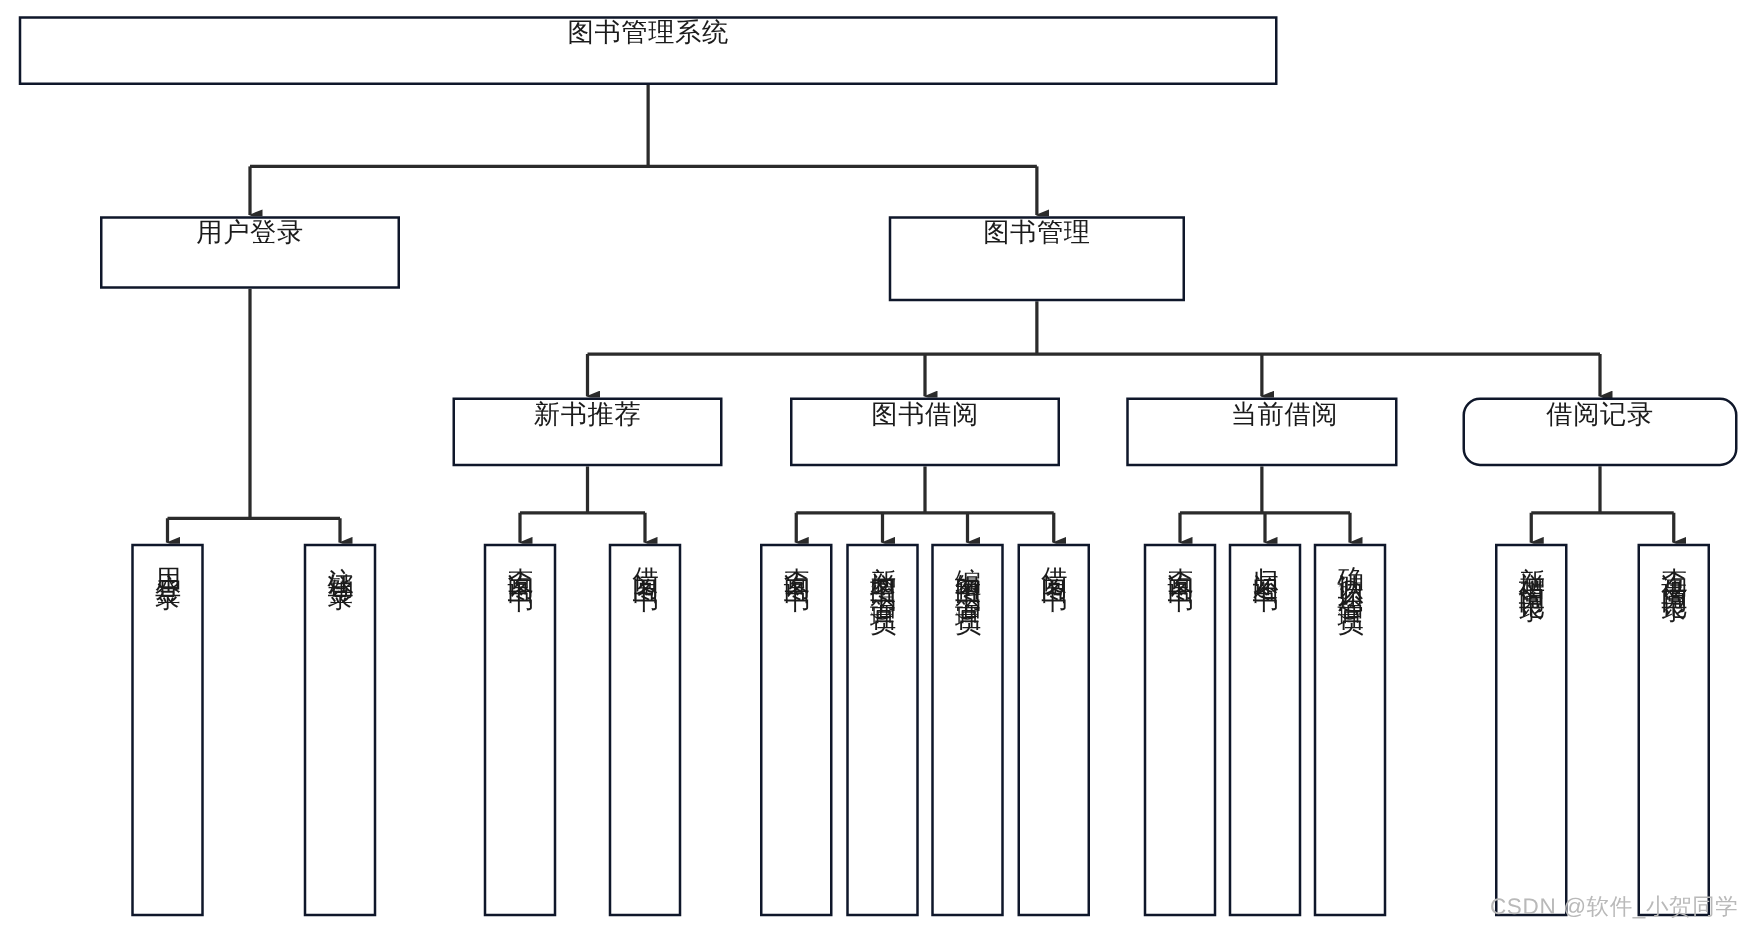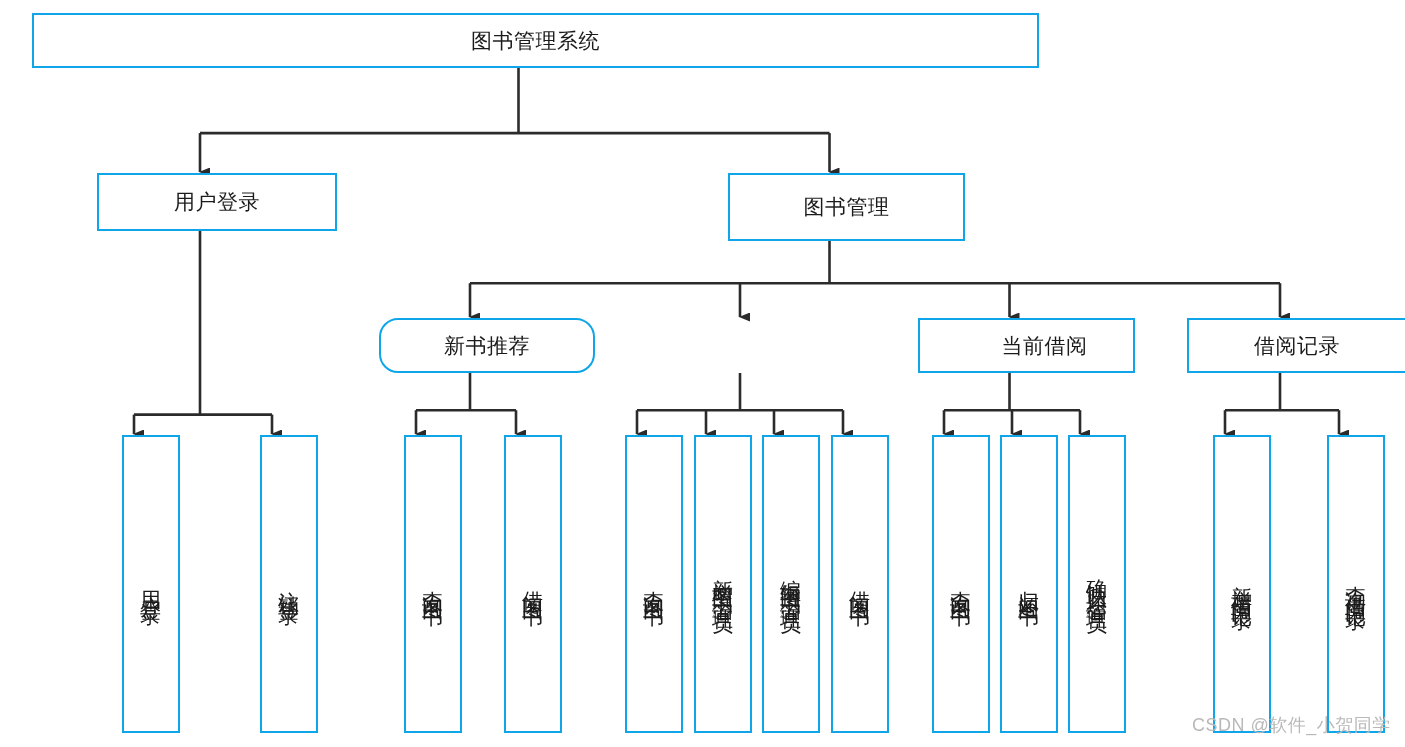--- a/index.html
+++ b/index.html
@@ -23,26 +23,24 @@
     position: absolute;
     left: 0;
     top: 0;
     width: 1405px;
     height: 747px;
   }
   .node-box {
     position: absolute;
     box-sizing: border-box;
     background: #ffffff;
-    border: 2px solid #0ea5e9;
+    border: 2px solid #0f172a;
     display: flex;
-    align-items: center;
     justify-content: center;
     overflow: hidden;
-    margin-left: 17px;
   }
   .node-label-h {
     font-size: 21px;
     color: #1b1b1b;
     line-height: 1.1;
     white-space: nowrap;
     letter-spacing: 0.5px;
   }
   .node-label-v {
     font-size: 21px;
@@ -114,27 +112,30 @@
     <span class="node-label-h">图书管理系统</span>
   </div>
 
   <div class="node-box" id="node-user-login" style="left: 80px; top: 173px; width: 240px; height: 58px;">
     <span class="node-label-h">用户登录</span>
   </div>
   <div class="node-box" id="node-book-management" style="left: 711px; top: 173px; width: 237px; height: 68px;">
     <span class="node-label-h">图书管理</span>
   </div>
 
-  <div class="node-box" id="node-new-book-recommend" style="left: 362px; top: 318px; width: 216px; height: 55px; border-radius: 19px;">
+  <div class="node-box" id="node-new-book-recommend" style="left: 362px; top: 318px; width: 216px; height: 55px;">
     <span class="node-label-h">新书推荐</span>
+  </div>
+  <div class="node-box" id="node-book-borrow" style="left: 632px; top: 318px; width: 216px; height: 55px;">
+    <span class="node-label-h">图书借阅</span>
   </div>
   <div class="node-box" id="node-current-borrow" style="left: 901px; top: 318px; width: 217px; height: 55px; padding-left: 36px;">
     <span class="node-label-h">当前借阅</span>
   </div>
-  <div class="node-box" id="node-borrow-record" style="left: 1170px; top: 318px; width: 220px; height: 55px;">
+  <div class="node-box" id="node-borrow-record" style="left: 1170px; top: 318px; width: 220px; height: 55px; border-radius: 14px;">
     <span class="node-label-h">借阅记录</span>
   </div>
 
   <div class="node-box" id="node-leaf-user-login" style="left: 105px; top: 435px; width: 58px; height: 298px;">
     <span class="node-label-v">用户登录</span>
   </div>
   <div class="node-box" id="node-leaf-logout" style="left: 243px; top: 435px; width: 58px; height: 298px;">
     <span class="node-label-v">注销登录</span>
   </div>
   <div class="node-box" id="node-leaf-query-book-1" style="left: 387px; top: 435px; width: 58px; height: 298px;">

